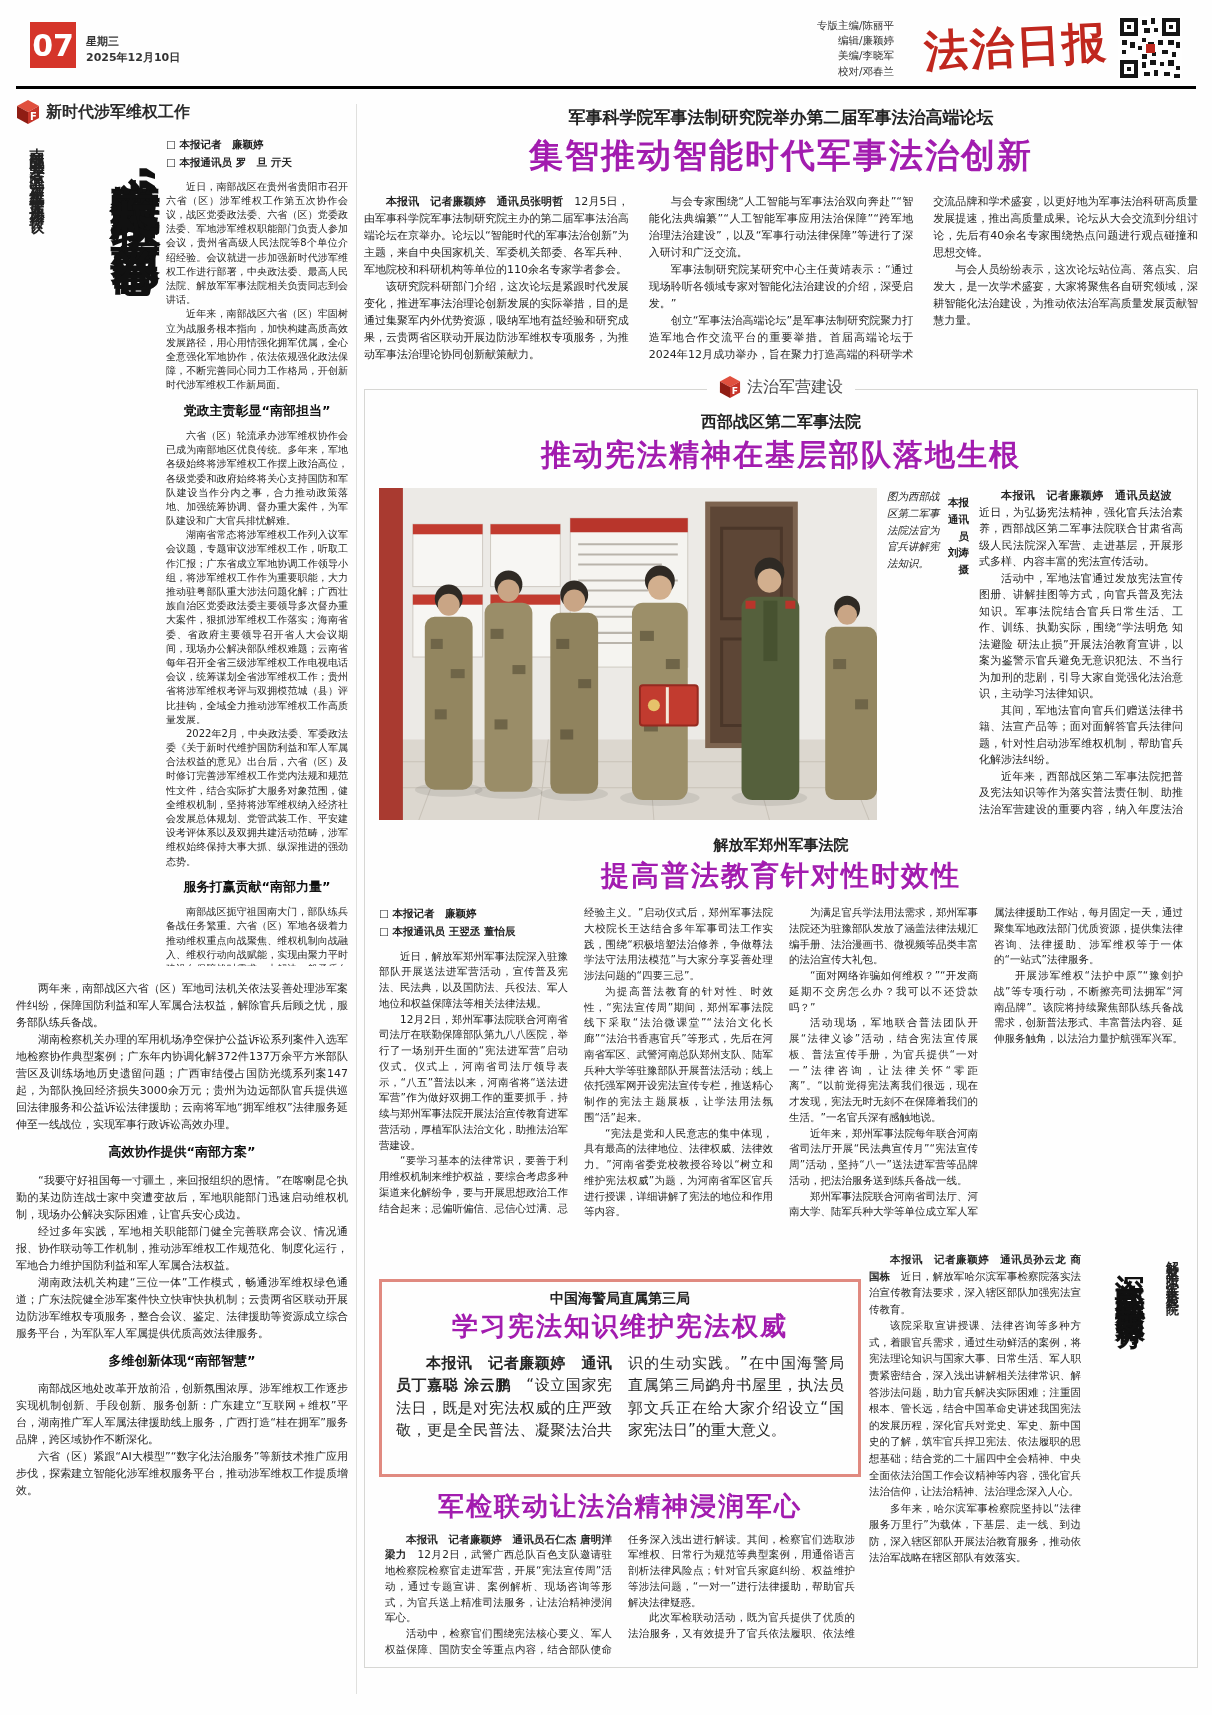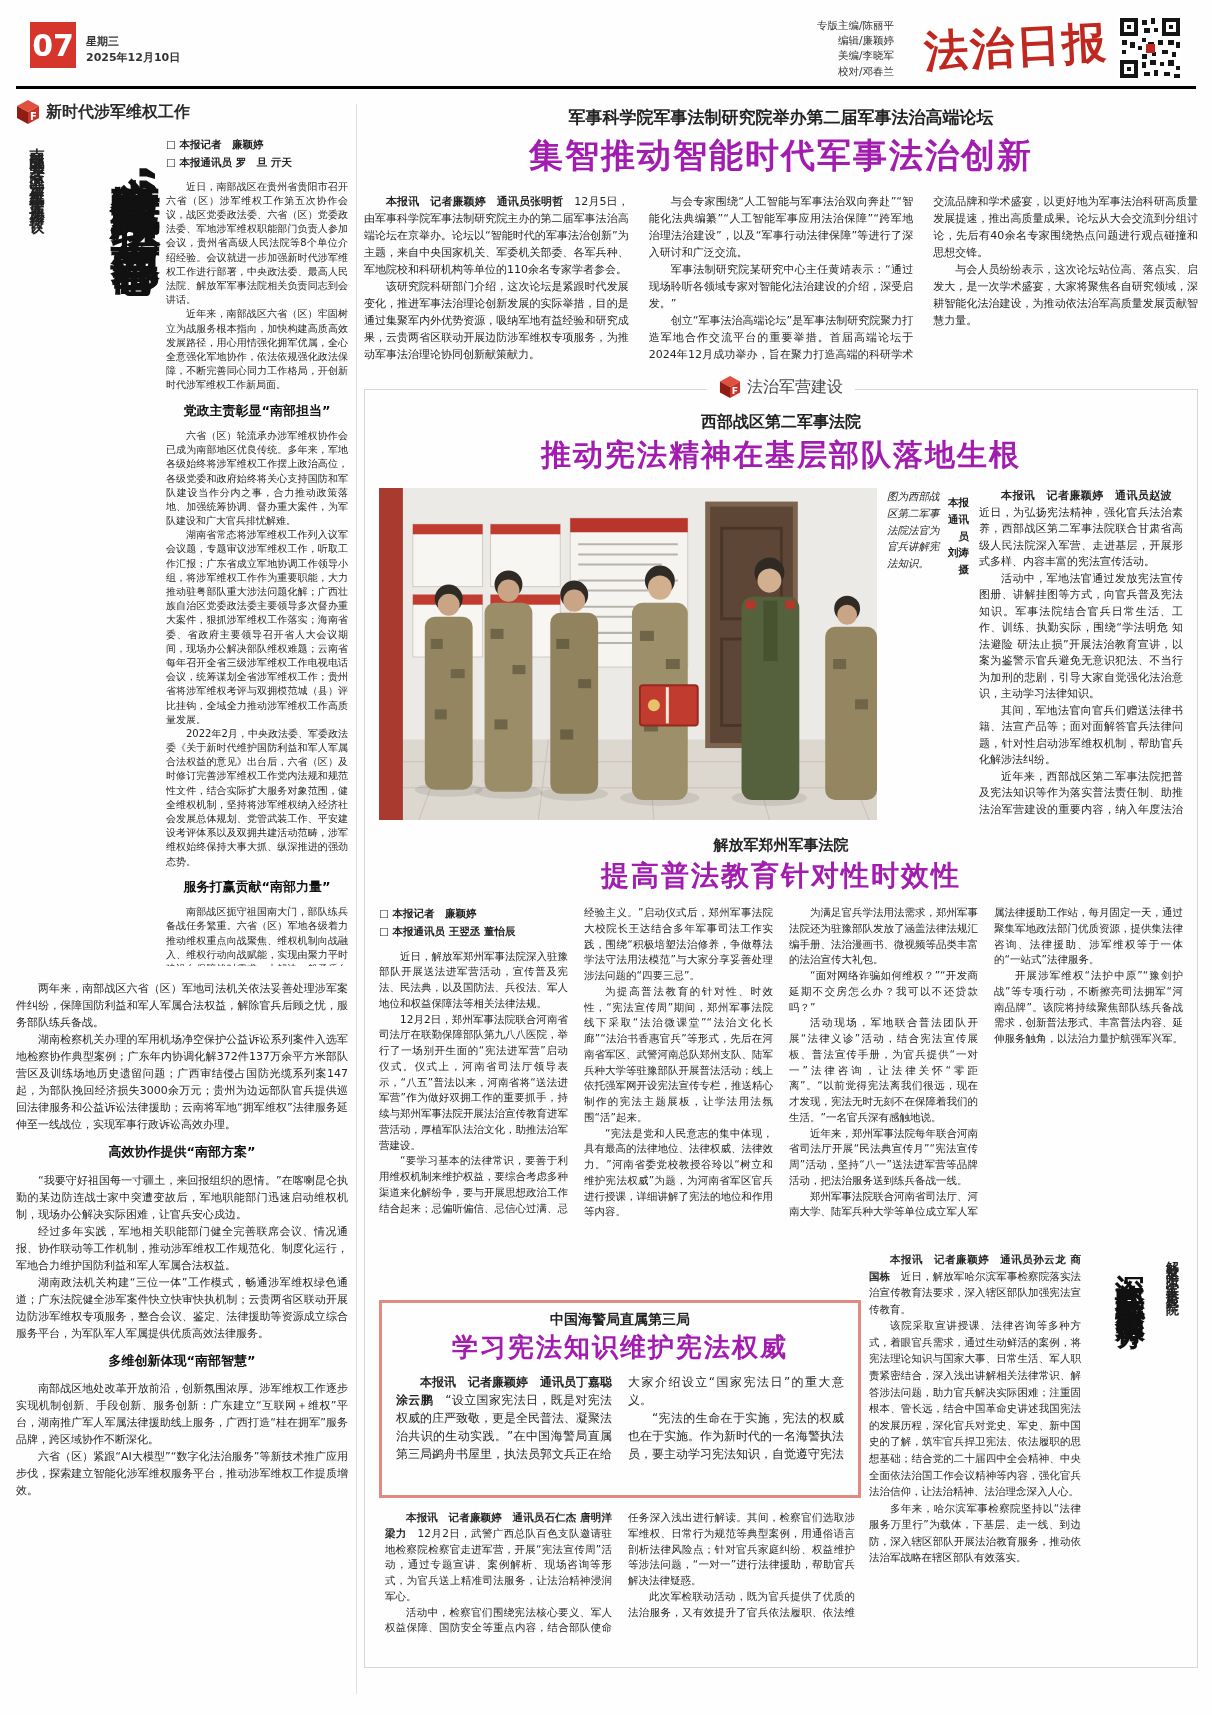--- a/index.html
+++ b/index.html
@@ -58,21 +58,21 @@
   .zz .headline{font-size:28px;margin:2px 0 10px;}
   .zz-body{height:318px;overflow:hidden;column-count:4;column-gap:16px;column-fill:auto;
            font-size:10.5px;line-height:1.5;}
   
   .bottom{display:flex;gap:8px;margin-top:14px;align-items:center;}
   .bleft{width:482px;flex:none;}
   .redbox{border:3px solid #e08a80;padding:8px 14px 10px;}
   .redbox .kicker{font-size:14px;}
   .redbox .headline{font-size:26px;margin:1px 0 8px;}
   .cg-body{height:112px;overflow:hidden;column-count:2;column-gap:16px;column-fill:auto;
-           font-size:12px;line-height:1.5;}
+           font-size:15px;line-height:1.5;}
   .wj{margin-top:12px;padding:0 6px;}
   .wj .kicker{font-size:14px;}
   .wj .headline{font-size:26px;margin:1px 0 8px;}
   .wj-body{height:138px;overflow:hidden;column-count:2;column-gap:16px;column-fill:auto;
            font-size:10.5px;line-height:1.5;}
   .bright{flex:1;display:flex;gap:8px;padding-top:14px;}
   .hb-body{width:212px;font-size:10.5px;line-height:1.58;height:460px;overflow:hidden;}
   .hb-vhead{writing-mode:vertical-rl;font-size:30px;font-weight:900;letter-spacing:4px;height:452px;
             width:58px;color:#111;line-height:1.1;}
   .hb-vkicker{writing-mode:vertical-rl;font-size:13px;font-weight:700;letter-spacing:4px;height:240px;width:26px;color:#222;}
@@ -328,20 +328,21 @@
           <div class="redbox">
             <div class="kicker">中国海警局直属第三局</div>
             <div class="headline">学习宪法知识维护宪法权威</div>
             <div class="cg-body">
               <p class="body"><b class="lead-b">本报讯　记者廉颖婷　通讯员丁嘉聪 涂云鹏</b><span>　“设立国家宪法日，既是对宪法权威的庄严致敬，更是全民普法、凝聚法治共识的生动实践。”在中国海警局直属第三局鹢舟书屋里，执法员郭文兵正在给大家介绍设立“国家宪法日”的重大意义。</span></p>
               <p class="body">“宪法的生命在于实施，宪法的权威也在于实施。作为新时代的一名海警执法员，要主动学习宪法知识，自觉遵守宪法规定，善于运用宪法维权。”执法员姚青呈说。</p>
               <p class="body">执法员们纷纷表示，从出生时的权利保障到求学路上的公平机会，从工作中的劳动权益到生活里的公共秩序，宪法守护着每个公民的合法权益，要做宪法的忠实崇尚者、自觉遵守者、坚定捍卫者。</p>
             </div>
           </div>
           <div class="wj">
+            <div class="headline">军检联动让法治精神浸润军心</div>
             <div class="wj-body">
               <p class="body"><b class="lead-b">本报讯　记者廉颖婷　通讯员石仁杰 唐明洋 梁力</b><span>　12月2日，武警广西总队百色支队邀请驻地检察院检察官走进军营，开展“宪法宣传周”活动，通过专题宣讲、案例解析、现场咨询等形式，为官兵送上精准司法服务，让法治精神浸润军心。</span></p>
               <p class="body">活动中，检察官们围绕宪法核心要义、军人权益保障、国防安全等重点内容，结合部队使命任务深入浅出进行解读。其间，检察官们选取涉军维权、日常行为规范等典型案例，用通俗语言剖析法律风险点；针对官兵家庭纠纷、权益维护等涉法问题，“一对一”进行法律援助，帮助官兵解决法律疑惑。</p>
               <p class="body">此次军检联动活动，既为官兵提供了优质的法治服务，又有效提升了官兵依法履职、依法维权的能力，为部队圆满完成各项任务提供了坚实法治保障。</p>
             </div>
           </div>
         </div>
         <div class="bright">
           <div class="hb-body">
             <p class="body"><b class="lead-b">本报讯　记者廉颖婷　通讯员孙云龙 商国栋</b><span>　近日，解放军哈尔滨军事检察院落实法治宣传教育法要求，深入辖区部队加强宪法宣传教育。</span></p>

